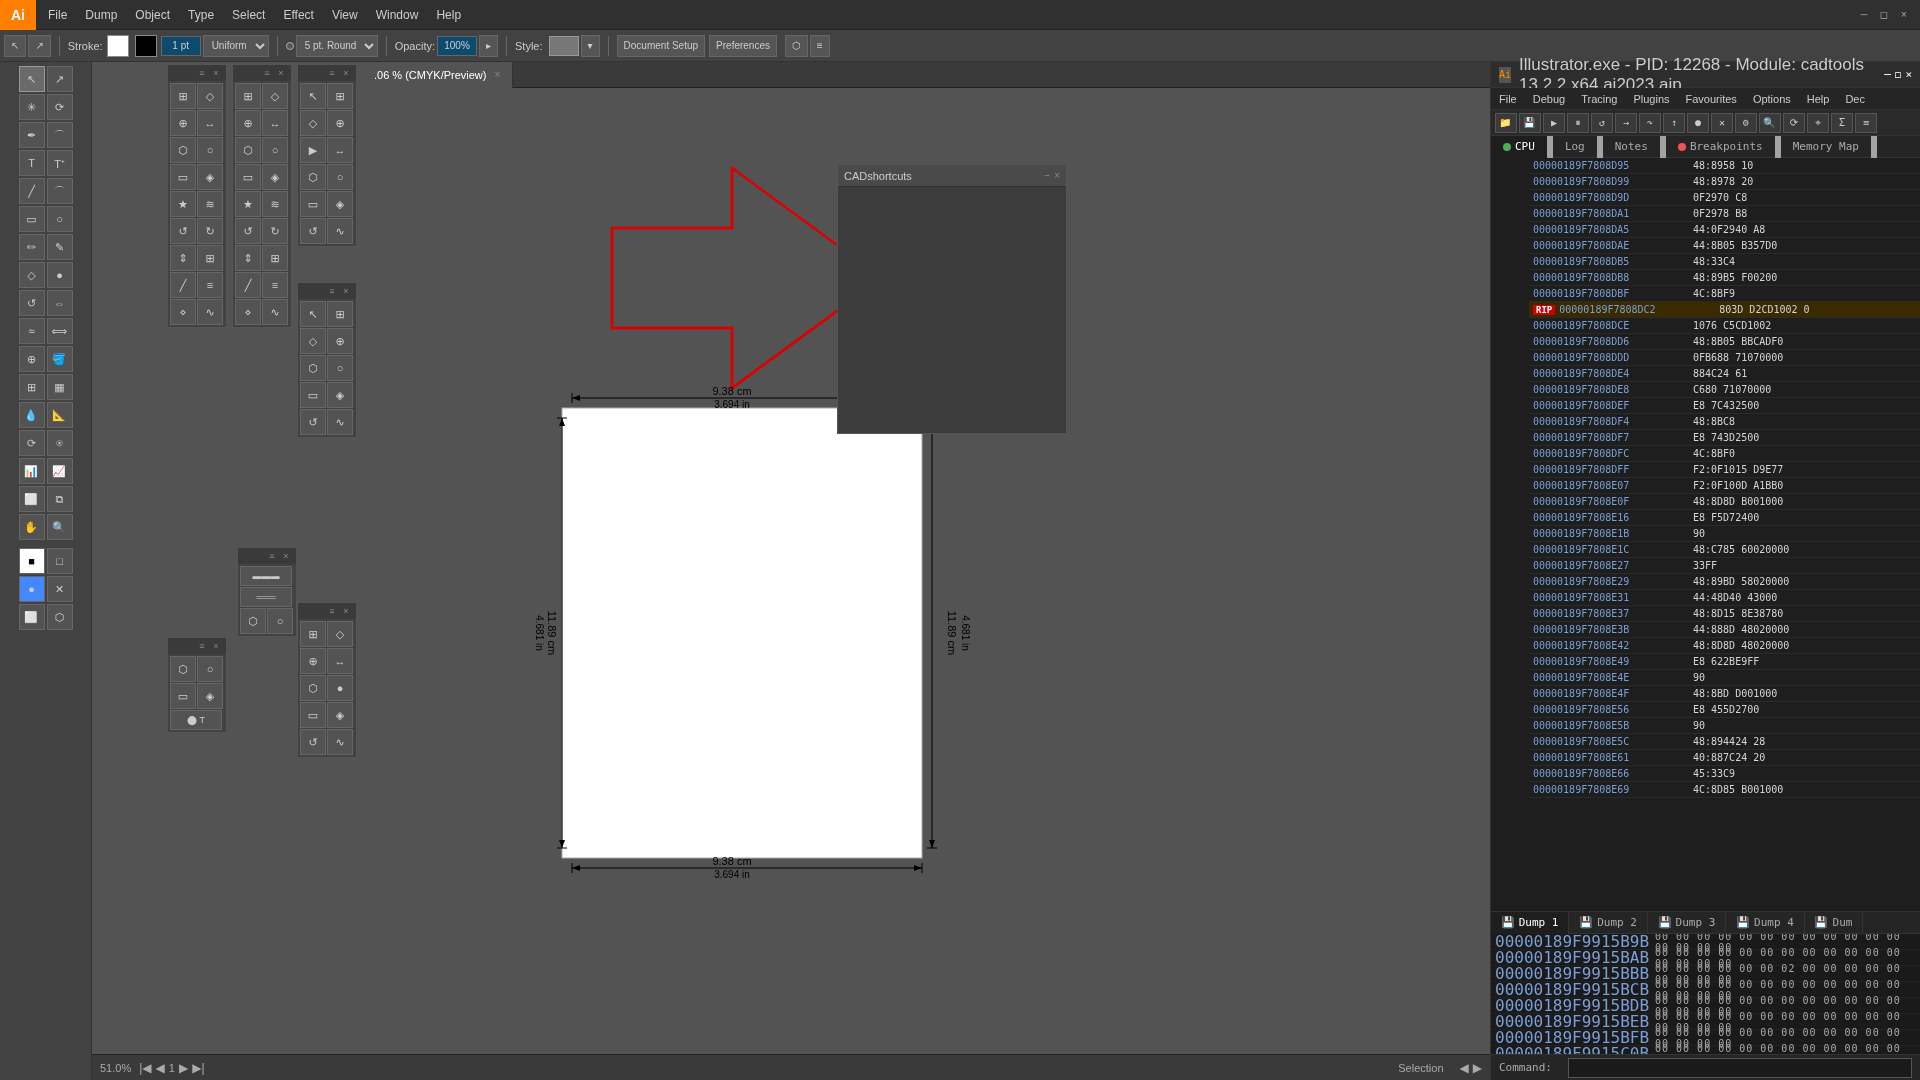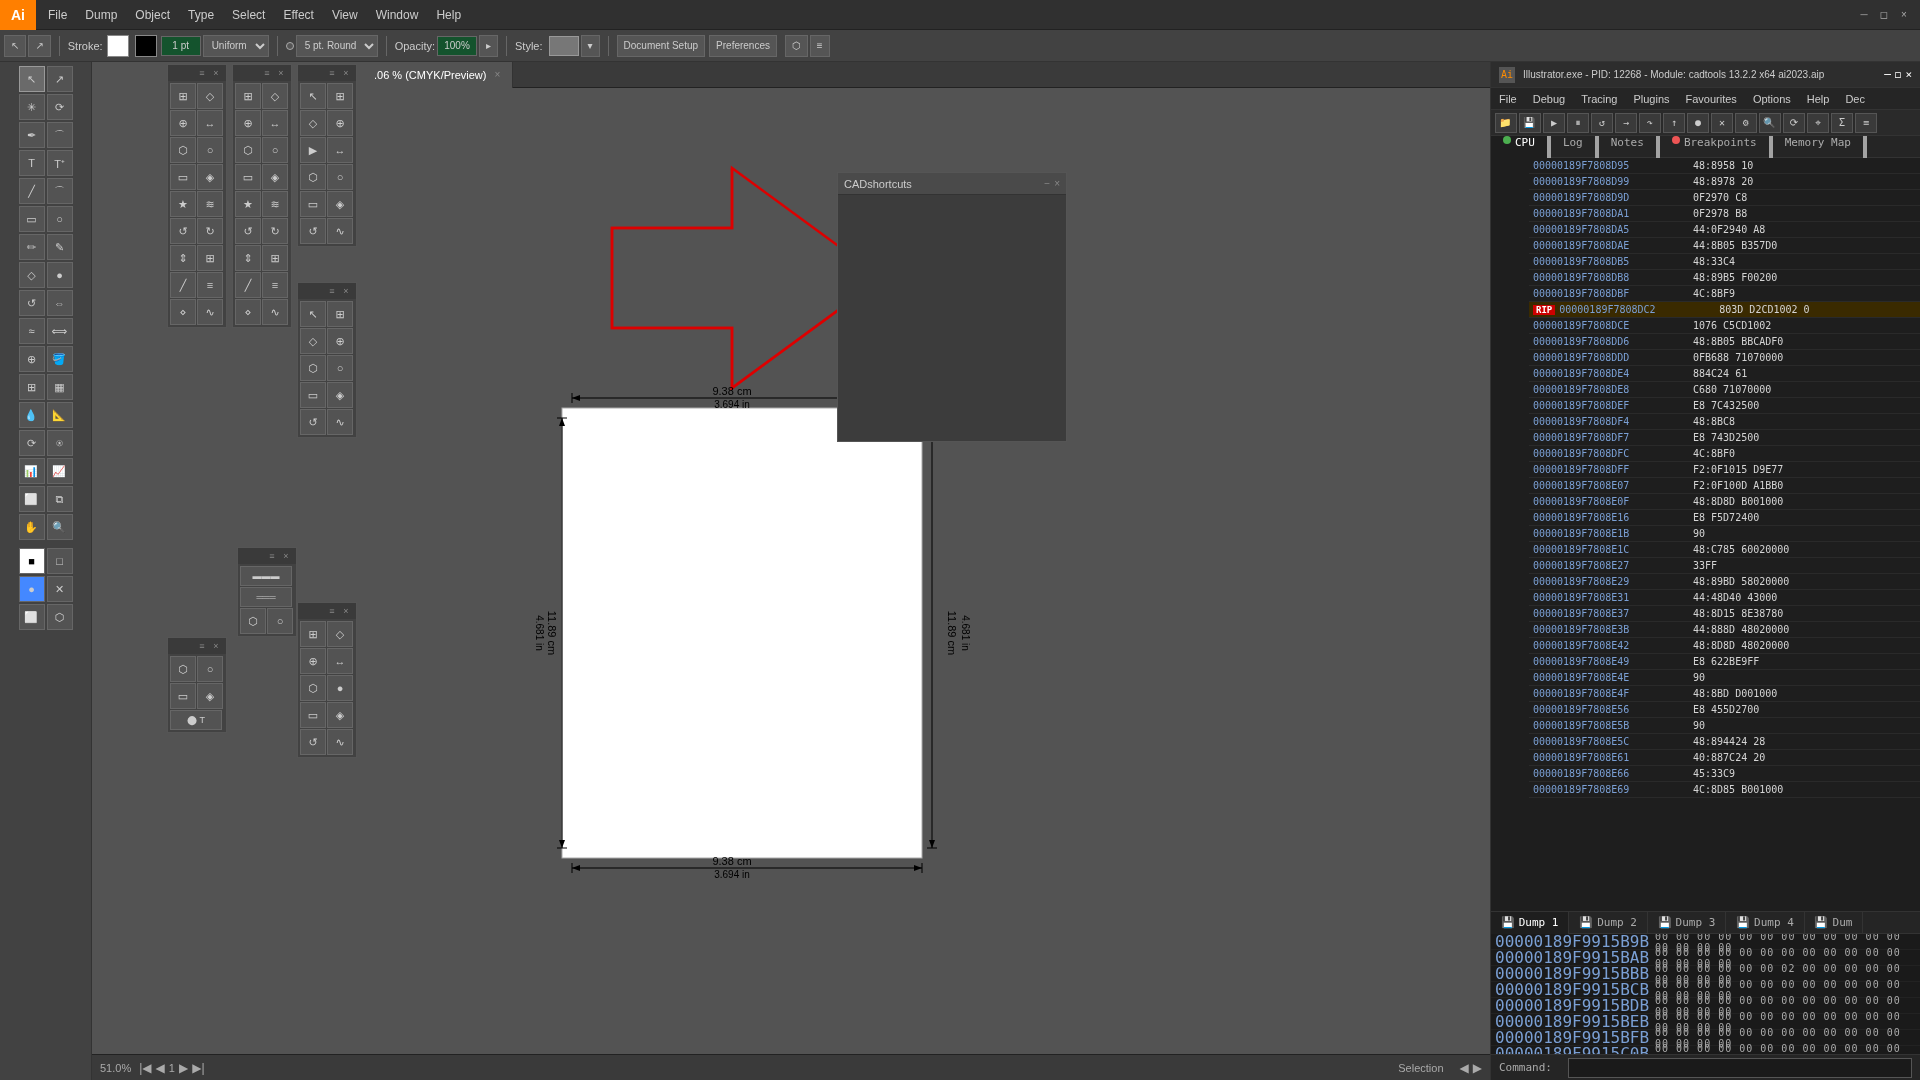--- a/index.html
+++ b/index.html
@@ -29,21 +29,21 @@
     }
     .toolbar-item { display: flex; align-items: center; gap: 2px; color: #ccc; font-size: 11px; }
     .toolbar-separator { width: 1px; height: 20px; background: #666; margin: 0 4px; }
     .toolbar-btn {
       height: 22px; padding: 0 6px; background: #555; border: 1px solid #666;
       color: #ccc; font-size: 10px; cursor: pointer; display: flex; align-items: center;
     }
     .toolbar-select {
       height: 22px; background: #555; border: 1px solid #666; color: #ccc; font-size: 10px; padding: 0 4px;
     }
-    .toolbar-input { width: 40px; height: 20px; background: #14532d; border: 1px solid #666; color: #ccc; font-size: 10px; text-align: center; }
+    .toolbar-input { width: 40px; height: 20px; background: #0c4a6e; border: 1px solid #666; color: #ccc; font-size: 10px; text-align: center; }
 
     
     #app-body { display: flex; height: calc(1080px - 62px); }
 
     
     #left-toolbox {
       width: 92px; background: #424242; border-right: 1px solid #333;
       display: flex; flex-direction: column; padding: 4px 2px; gap: 2px;
     }
     .tool-row { display: flex; justify-content: center; gap: 2px; }
@@ -66,59 +66,59 @@
       padding: 0 12px; height: 26px; display: flex; align-items: center;
       background: #424242; border-right: 1px solid #333; font-size: 11px; color: #ccc; cursor: pointer;
     }
     .canvas-tab.active { background: #535353; color: #fff; }
     .canvas-tab .close-x { margin-left: 8px; font-size: 10px; color: #888; cursor: pointer; }
 
     #canvas-scroll { width: 100%; height: calc(100% - 52px); position: relative; overflow: auto; background: #535353; }
 
     
     #cad-panel {
-      position: absolute; left: 745px; top: 110px; width: 230px; height: 270px;
+      position: absolute; left: 745px; top: 102px; width: 230px; height: 270px;
       background: #3c3c3c; border: 1px solid #555; z-index: 20;
     }
     #cad-panel .panel-header {
       height: 22px; background: #4a4a4a; display: flex; align-items: center; padding: 0 6px;
       justify-content: space-between; border-bottom: 1px solid #333;
     }
     #cad-panel .panel-header .panel-title { font-size: 11px; color: #ccc; }
     #cad-panel .panel-header .panel-btns { display: flex; gap: 4px; }
     #cad-panel .panel-header .panel-btn { font-size: 10px; color: #888; cursor: pointer; }
 
     
     #debugger {
       width: 430px; background: #1e1e1e; border-left: 1px solid #333;
       display: flex; flex-direction: column; font-family: 'Consolas', monospace; font-size: 11px;
     }
     #debugger-title-bar {
       height: 26px; background: #2d2d2d; display: flex; align-items: center; padding: 0 8px;
       border-bottom: 1px solid #333; gap: 8px;
     }
-    #debugger-title-bar .dbg-title { font-size: 10px; color: #ccc; font-family: Arial; }
+    #debugger-title-bar .dbg-title { font-size: 17px; color: #ccc; font-family: Arial; }
     #debugger-menu-bar {
       height: 22px; background: #252525; display: flex; align-items: center;
       border-bottom: 1px solid #333; padding: 0 4px; gap: 8px;
     }
     .dbg-menu-item { font-size: 11px; color: #ccc; cursor: pointer; padding: 0 4px; font-family: Arial; }
     #debugger-toolbar {
       height: 26px; background: #2a2a2a; display: flex; align-items: center;
       border-bottom: 1px solid #333; padding: 0 4px; gap: 2px;
     }
     .dbg-btn { width: 22px; height: 20px; background: #3a3a3a; border: 1px solid #555; display: flex; align-items: center; justify-content: center; cursor: pointer; font-size: 10px; color: #ccc; }
 
     #debugger-tabs {
       height: 22px; background: #252525; display: flex; align-items: center;
       border-bottom: 1px solid #333;
     }
     .dbg-tab {
-      padding: 0 12px; height: 22px; display: flex; 
-      font-size: 11px; color: #aaa; cursor: pointer; border-right: 4px solid #a3a3a3;
+      padding: 0 12px; height: 22px; display: flex; align-items: center;
+      font-size: 11px; color: #aaa; cursor: pointer; border-right: 6px solid #a3a3a3;
     }
     .dbg-tab.active { background: #1e1e1e; color: #fff; }
     .dbg-tab .tab-dot { width: 8px; height: 8px; border-radius: 50%; background: #4caf50; margin-right: 4px; }
 
     #cpu-panel { display: flex; flex: 1; overflow: hidden; }
     #registers-col { width: 100%; overflow-y: auto; }
 
     .mem-row {
       display: flex; align-items: center; padding: 0 4px; height: 16px;
       font-size: 10px; color: #aaa; border-bottom: 1px solid #2a2a2a; margin-left: 38px;

